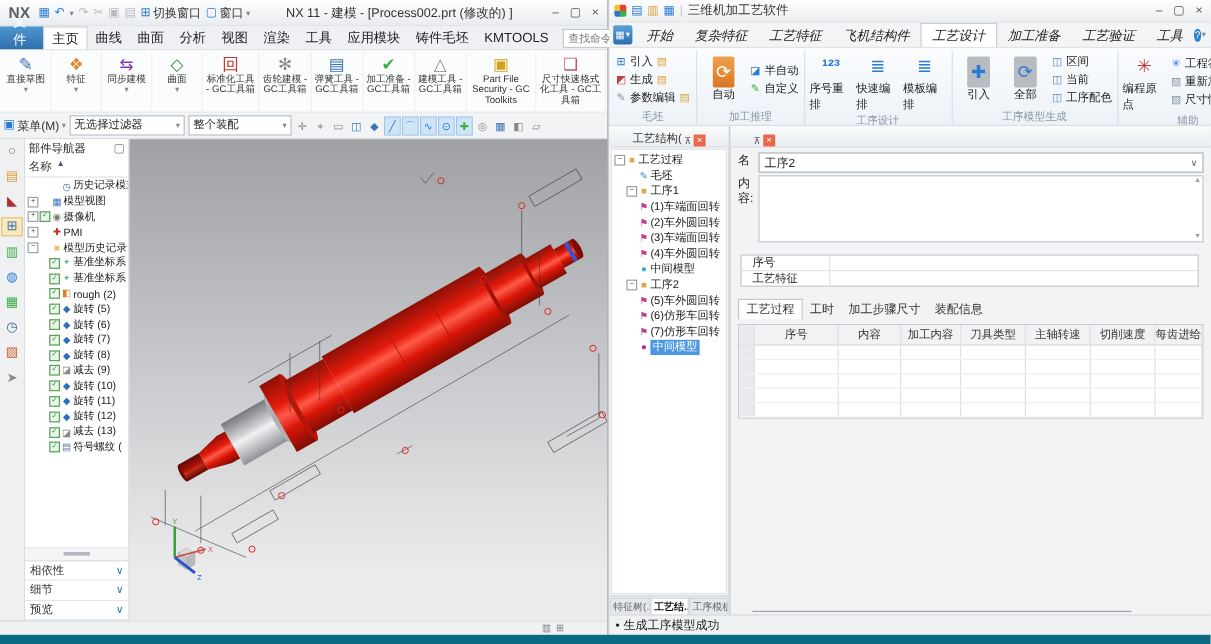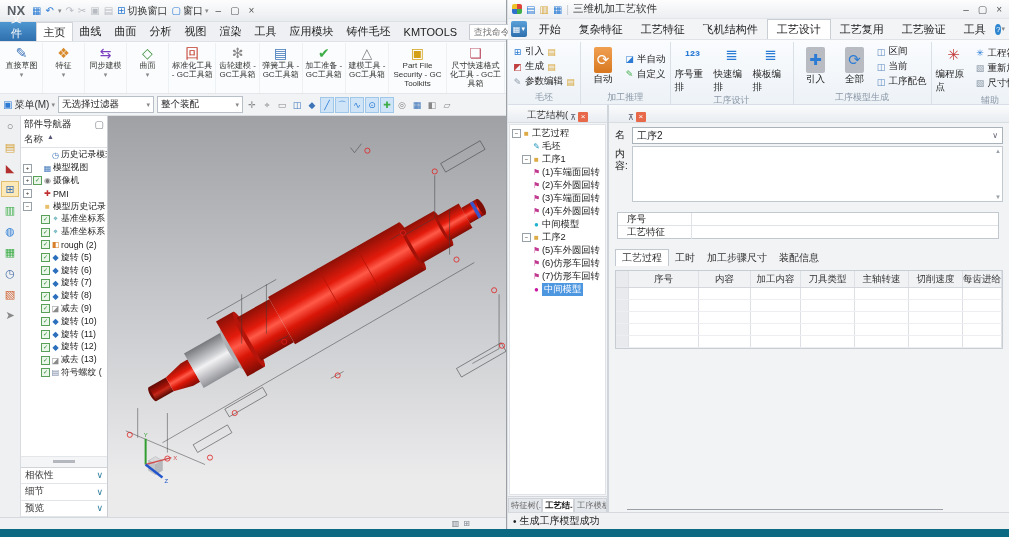--- a/index.html
+++ b/index.html
@@ -63,21 +63,21 @@
   .nx-bottom{height:11px;background:#f0f1f3;border-top:1px solid #d5d9dd;display:flex;justify-content:flex-end;align-items:center;gap:4px;padding-right:36px;font-size:8px;color:#7a818a;}
 
   
   .cam{position:absolute;left:508px;top:0;width:501px;height:529px;display:flex;flex-direction:column;background:#f4f6f8;}
   .cam-title{height:18px;display:flex;align-items:center;gap:4px;padding:0 4px;background:linear-gradient(#fdfdfe,#eceef1);font-size:10.5px;border-bottom:1px solid #e2e5e9;}
   .appic{width:10px;height:10px;background:conic-gradient(#e04438 0 25%,#3fae49 0 50%,#2e6fd0 0 75%,#eec22a 0);border-radius:2px;flex:none;}
   .sep{color:#c8ccd1;}
   .cam-title .t{flex:1;color:#333;}
   .cam-menurow{height:20px;display:flex;align-items:center;background:#f2f4f6;font-size:11px;border-bottom:1px solid #dfe3e7;padding-right:4px;}
   .app-btn{width:26px;height:16px;background:linear-gradient(#5aa0d8,#2e6fae);margin:0 3px;border-radius:2px;display:flex;align-items:center;justify-content:center;color:#fff;font-size:8px;gap:1px;}
-  .cam-tab{padding:0 9px;height:19px;display:flex;align-items:center;white-space:nowrap;}
+  .cam-tab{padding:0 9px;height:19px;display:flex;align-items:center;white-space:nowrap;font-style:italic;}
   .cam-tab.active{background:#fff;border:1px solid #c9ced4;border-bottom:none;}
   .cam-ribbon{height:62px;background:linear-gradient(#fafcfe,#edf2f7);border-bottom:1px solid #d8dee5;display:flex;padding:2px 0 0;overflow:hidden;}
   .grp{display:flex;flex-direction:column;border-right:1px solid #d9e0e8;padding:0 4px;}
   .grp-body{flex:1;display:flex;align-items:center;gap:3px;}
   .grp-label{height:13px;text-align:center;color:#8a97a5;font-size:9px;}
   .scol{display:flex;flex-direction:column;justify-content:center;gap:1px;}
   .sbtn{display:flex;align-items:center;gap:2px;font-size:9.5px;color:#222;height:14px;white-space:nowrap;}
   .sico{font-size:9px;width:11px;text-align:center;flex:none;}
   .bbtn{display:flex;flex-direction:column;align-items:center;font-size:9.5px;color:#222;min-width:36px;}
   .bico{font-size:15px;height:26px;display:flex;align-items:center;}
@@ -142,20 +142,21 @@
       <span class="qi dim">▤</span>
       <span class="tbtn">
         <span class="qi blue">⊞</span>
         <span>切换窗口</span>
       </span>
       <span class="tbtn">
         <span class="qi blue">▢</span>
         <span>窗口</span>
         <span class="caret">▾</span>
       </span>
+      <span class="nx-title-text">NX 11 - 建模 - [Process002.prt  (修改的) ]</span>
       <span class="winctl">
         <span>‒</span>
         <span>▢</span>
         <span>×</span>
       </span>
     </div>
 
     <div class="nx-menurow">
       <span class="file-btn">文件(F)</span>
       <span class="nx-tab active">主页</span>
@@ -533,21 +534,21 @@
     <div class="cam-menurow">
       <span class="app-btn">
         <span>▦</span>
         <span class="caret" style="color:#fff">▾</span>
       </span>
       <span class="cam-tab">开始</span>
       <span class="cam-tab">复杂特征</span>
       <span class="cam-tab">工艺特征</span>
       <span class="cam-tab">飞机结构件</span>
       <span class="cam-tab active">工艺设计</span>
-      <span class="cam-tab">工艺复用</span>
+      <span class="cam-tab">加工准备</span>
       <span class="cam-tab">工艺验证</span>
       <span class="cam-tab">工具</span>
       <span class="helpdot" style="margin-left:auto">?</span>
       <span class="caret">▾</span>
     </div>
 
     <div class="cam-ribbon">
       <div class="grp">
         <div class="grp-body">
           <div class="scol">

